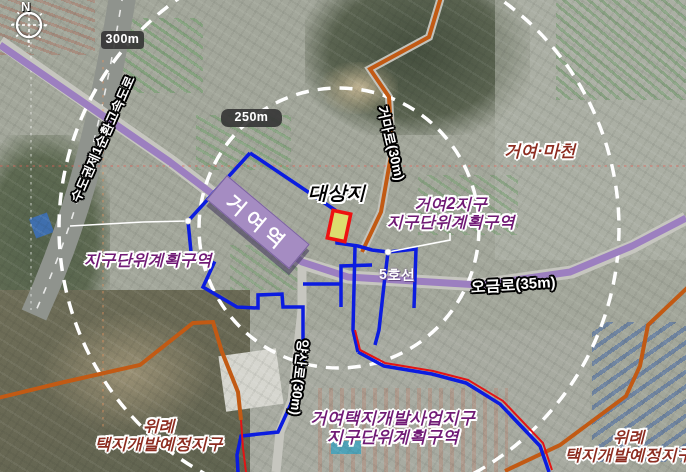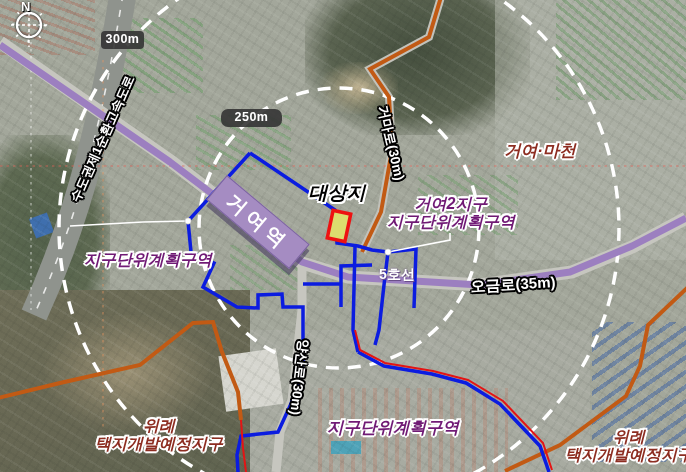--- a/index.html
+++ b/index.html
@@ -134,20 +134,21 @@
   <div class="lbl olw" style="left:337px;top:193px;transform:translate(-50%,-50%);color:#000000;font-size:19px;">대상지</div>
 
   <div class="lbl blue olw" style="left:148px;top:260px;transform:translate(-50%,-50%);">
     <div>지구단위계획구역</div>
   </div>
   <div class="lbl blue olw" style="left:451px;top:213px;transform:translate(-50%,-50%);">
     <div>거여2지구</div>
     <div>지구단위계획구역</div>
   </div>
   <div class="lbl blue olw" style="left:393px;top:427px;transform:translate(-50%,-50%);font-size:16.5px;">
+    <div>거여택지개발사업지구</div>
     <div>지구단위계획구역</div>
   </div>
   <div class="lbl maroon olw" style="left:540px;top:150px;transform:translate(-50%,-50%);font-size:16.5px;">
     <div>거여·마천</div>
   </div>
   <div class="lbl maroon olw" style="left:159px;top:435px;transform:translate(-50%,-50%);">
     <div>위례</div>
     <div>택지개발예정지구</div>
   </div>
   <div class="lbl maroon olw" style="left:629px;top:446px;transform:translate(-50%,-50%);">

